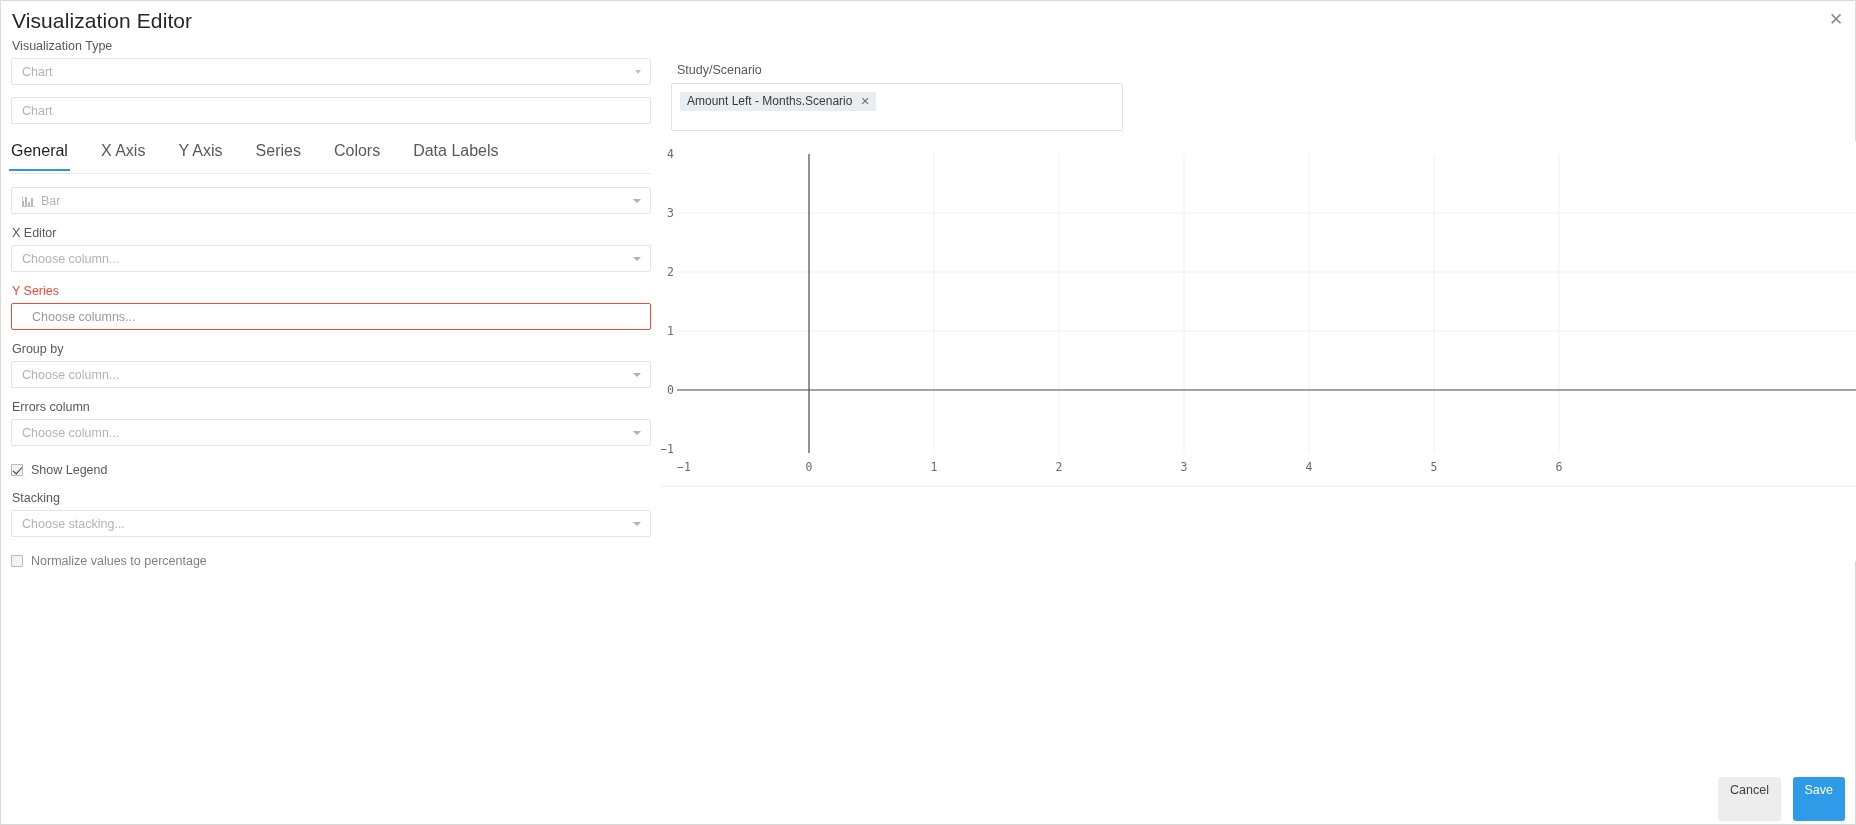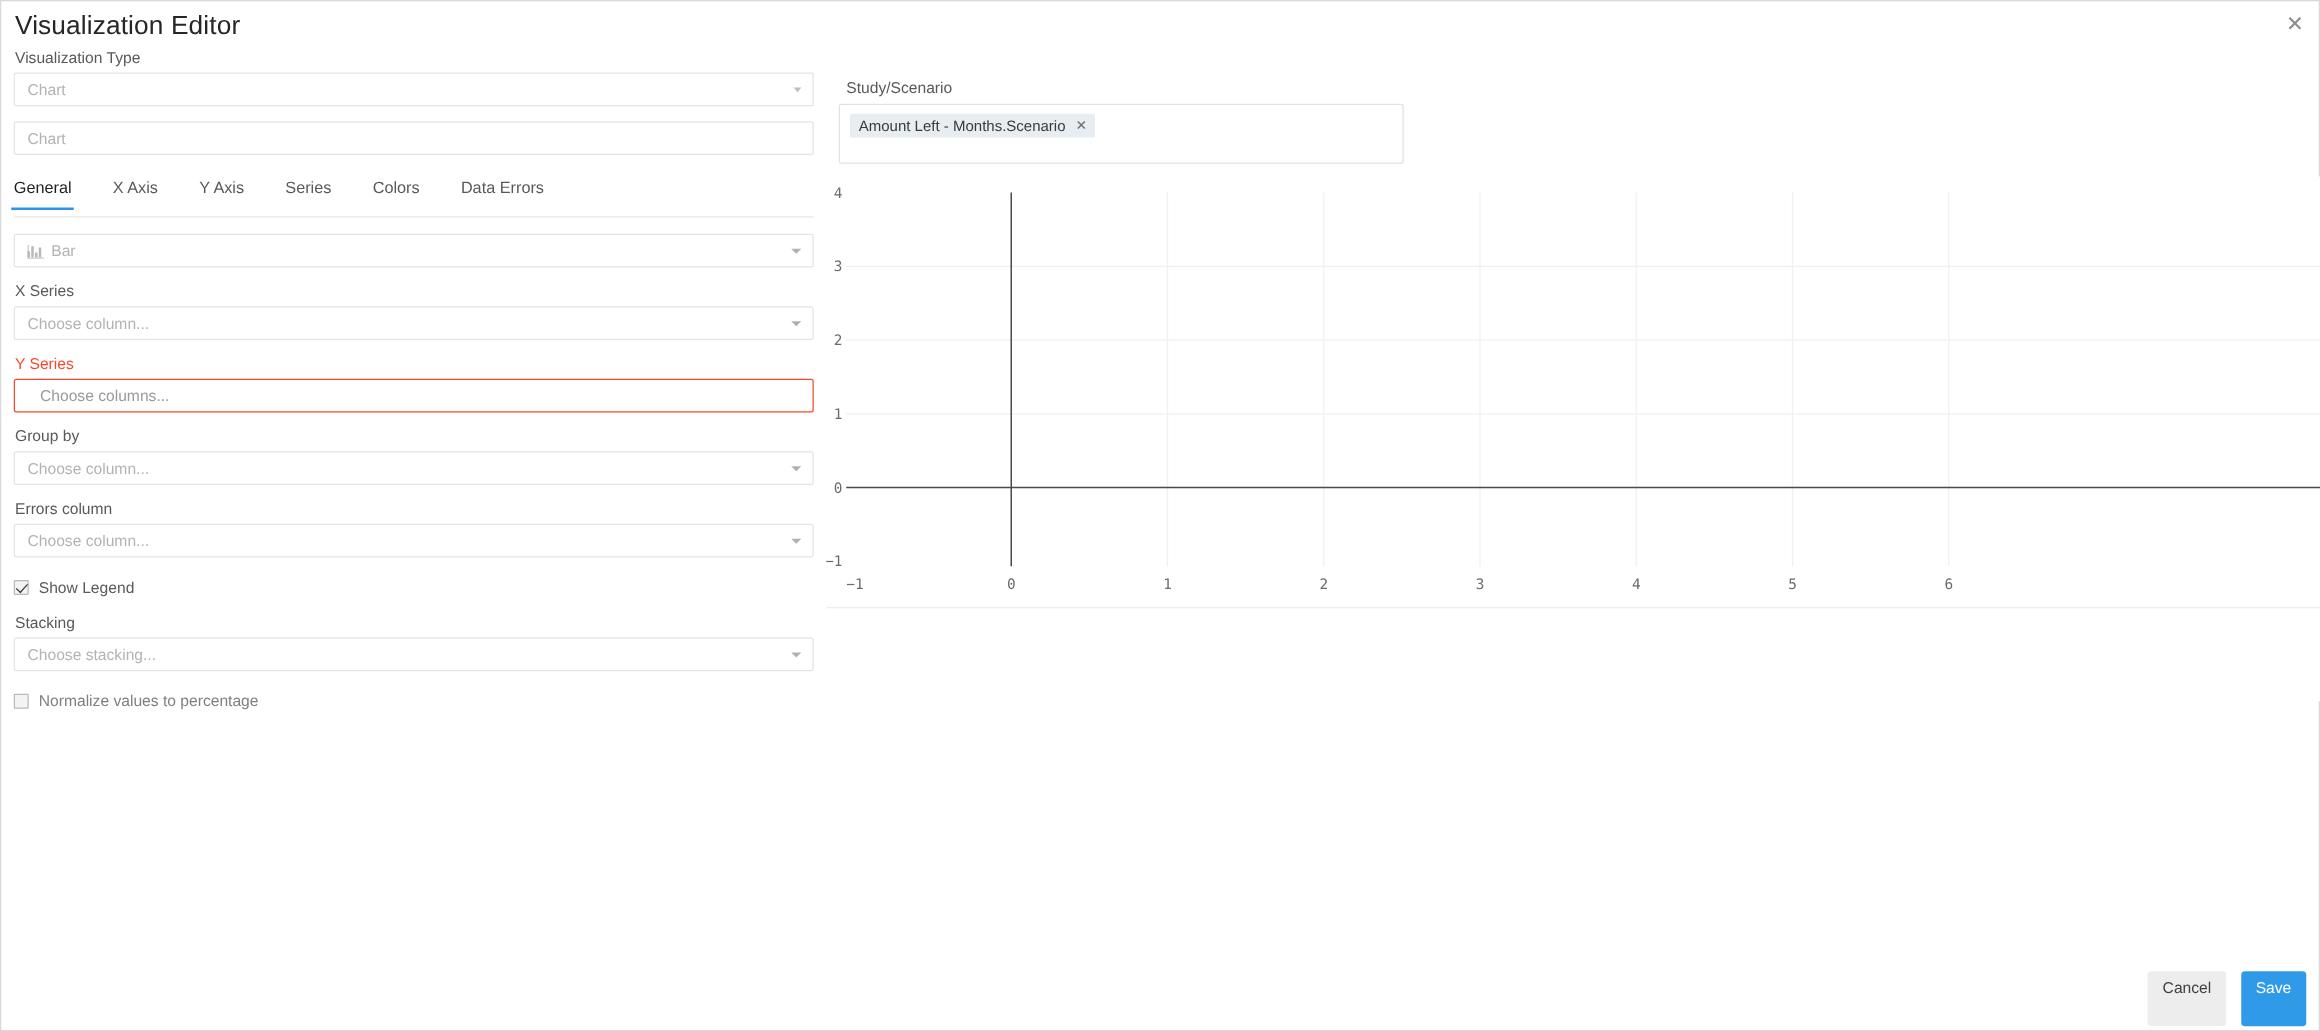--- a/index.html
+++ b/index.html
@@ -96,21 +96,21 @@
 
   
   .tabs {
     position: relative;
     width: 640px; height: 32px;
     margin-top: 18px;
     border-bottom: 1px solid #e8e8e8;
     display: flex; align-items: flex-start;
   }
   .tab {
-    font-size: 13px; color: #595959;
+    font-size: 16px; color: #595959;
     padding: 0 0 10px 0; margin-right: 33px;
     cursor: pointer; position: relative;
   }
   .tab.active { color: #1f1f1f; }
   .tab.active::after {
     content: ""; position: absolute;
     left: -2px; right: -2px; bottom: -1px; height: 2px;
     background: #2f94e8;
   }
 
@@ -216,39 +216,39 @@
     <div class="control">
       <span>Chart</span>
     </div>
 
     <div class="tabs">
       <div class="tab active">General</div>
       <div class="tab">X Axis</div>
       <div class="tab">Y Axis</div>
       <div class="tab">Series</div>
       <div class="tab">Colors</div>
-      <div class="tab">Data Errors</div>
+      <div class="tab">Data Labels</div>
     </div>
 
     <div style="height:13px"></div>
 
     <div class="control">
       <span class="bar-glyph">
           <i></i>
           <i></i>
           <i></i>
           <i></i>
         </span>
       <span>Bar</span>
       <span class="caret"></span>
     </div>
 
     <div class="spacer-12"></div>
 
-    <label class="field-label">X Series</label>
+    <label class="field-label">X Editor</label>
     <div class="control">
       <span>Choose column...</span>
       <span class="caret"></span>
     </div>
 
     <div class="spacer-12"></div>
 
     <label class="field-label error">Y Series</label>
     <div class="control error-box">
       <span>Choose columns...</span>

